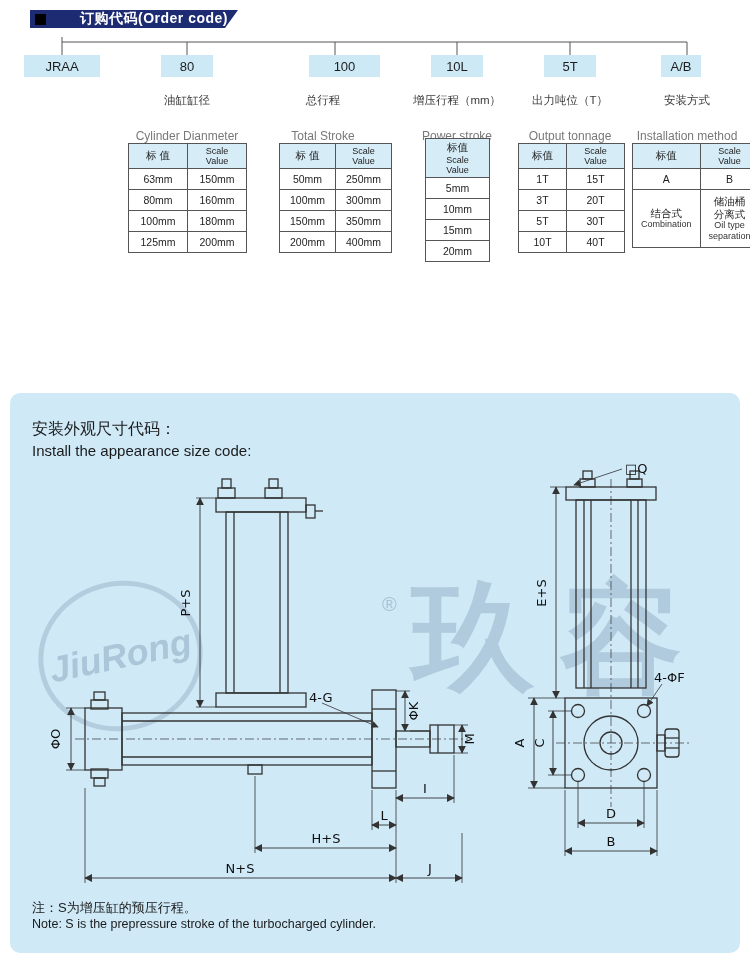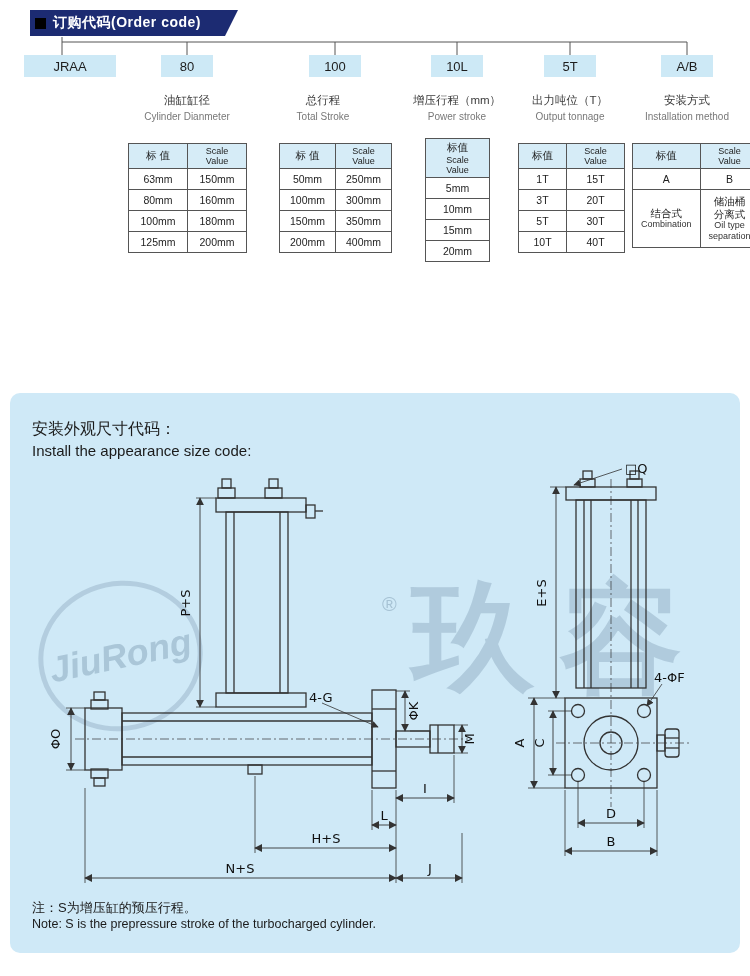--- a/index.html
+++ b/index.html
@@ -4,37 +4,38 @@
 <style>
   * { margin:0; padding:0; box-sizing:border-box; }
   html,body { width:750px; height:976px; }
   body {
     position:relative; background:#ffffff; overflow:hidden;
     font-family:"Liberation Sans","DejaVu Sans",sans-serif; color:#222;
   }
 
   
   .banner {
-    position:absolute; left:30px; top:10px; width:208px; height:26px;
+    position:absolute; left:30px; top:10px; width:208px; height:18px;
     background:#1c2b72; color:#fff; display:flex; align-items:center;
     clip-path:polygon(0 0,100% 0,calc(100% - 13px) 100%,0 100%);
+    gap:27px;
   }
   .banner-sq { width:11px; height:11px; background:#000; margin:0 7px 0 5px; flex:0 0 auto; }
   .banner-title { font-size:14px; font-weight:bold; letter-spacing:.5px; }
 
   
   .connectors { position:absolute; left:0; top:0; }
   .code-box {
     position:absolute; top:55px; height:22px; background:#cde9f6;
     display:flex; align-items:center; justify-content:center;
     font-size:13px; color:#1d1d1d;
   }
   .desc { position:absolute; top:93px; text-align:center; }
   .desc .cn { font-size:11.5px; color:#3c3c3c; white-space:pre-line; line-height:1.35; }
-  .desc .en { font-size:10px; color:#787878; white-space:pre-line; line-height:1.25; margin-top:2px; }
+  .desc .en { font-size:12px; color:#787878; white-space:pre-line; line-height:1.25; margin-top:20px; }
 
   table.spec-table { position:absolute; border-collapse:collapse; background:#fff; }
   .spec-table th, .spec-table td {
     border:1px solid #555; text-align:center; vertical-align:middle;
     font-weight:normal; padding:2px 8px; height:21px; font-size:10.5px; color:#1d1d1d;
   }
   .spec-table th { background:#d6ecf7; }
   .spec-table .en-h { font-size:9px; }
   .spec-table .cell-en { font-size:9px; color:#333; }
   .pre { white-space:pre-line; line-height:1.2; }
@@ -86,26 +87,26 @@
     <line x1="62" y1="42" x2="687" y2="42"></line>
     <line x1="62" y1="42" x2="62" y2="55"></line>
     <line x1="187" y1="42" x2="187" y2="55"></line>
     <line x1="335" y1="42" x2="335" y2="55"></line>
     <line x1="457" y1="42" x2="457" y2="55"></line>
     <line x1="570" y1="42" x2="570" y2="55"></line>
     <line x1="687" y1="42" x2="687" y2="55"></line>
   </g>
 </svg>
 
-<div class="code-box" style="left:24px;width:92px">JRAA</div>
+<div class="code-box" style="left:24px;width:76px">JRAA</div>
 <div class="code-box" style="left:161px;width:52px">80</div>
-<div class="code-box" style="left:309px;width:52px">100</div>
+<div class="code-box" style="left:309px;width:71px">100</div>
 <div class="code-box" style="left:431px;width:52px">10L</div>
 <div class="code-box" style="left:544px;width:52px">5T</div>
-<div class="code-box" style="left:661px;width:52px">A/B</div>
+<div class="code-box" style="left:661px;width:40px">A/B</div>
 
 <div class="desc" style="left:2px;width:120px">
 </div>
 <div class="desc" style="left:127px;width:120px">
   <div class="cn">油缸缸径</div>
   <div class="en">Cylinder Dianmeter</div>
 </div>
 <div class="desc" style="left:263px;width:120px">
   <div class="cn">总行程</div>
   <div class="en">Total Stroke</div>

